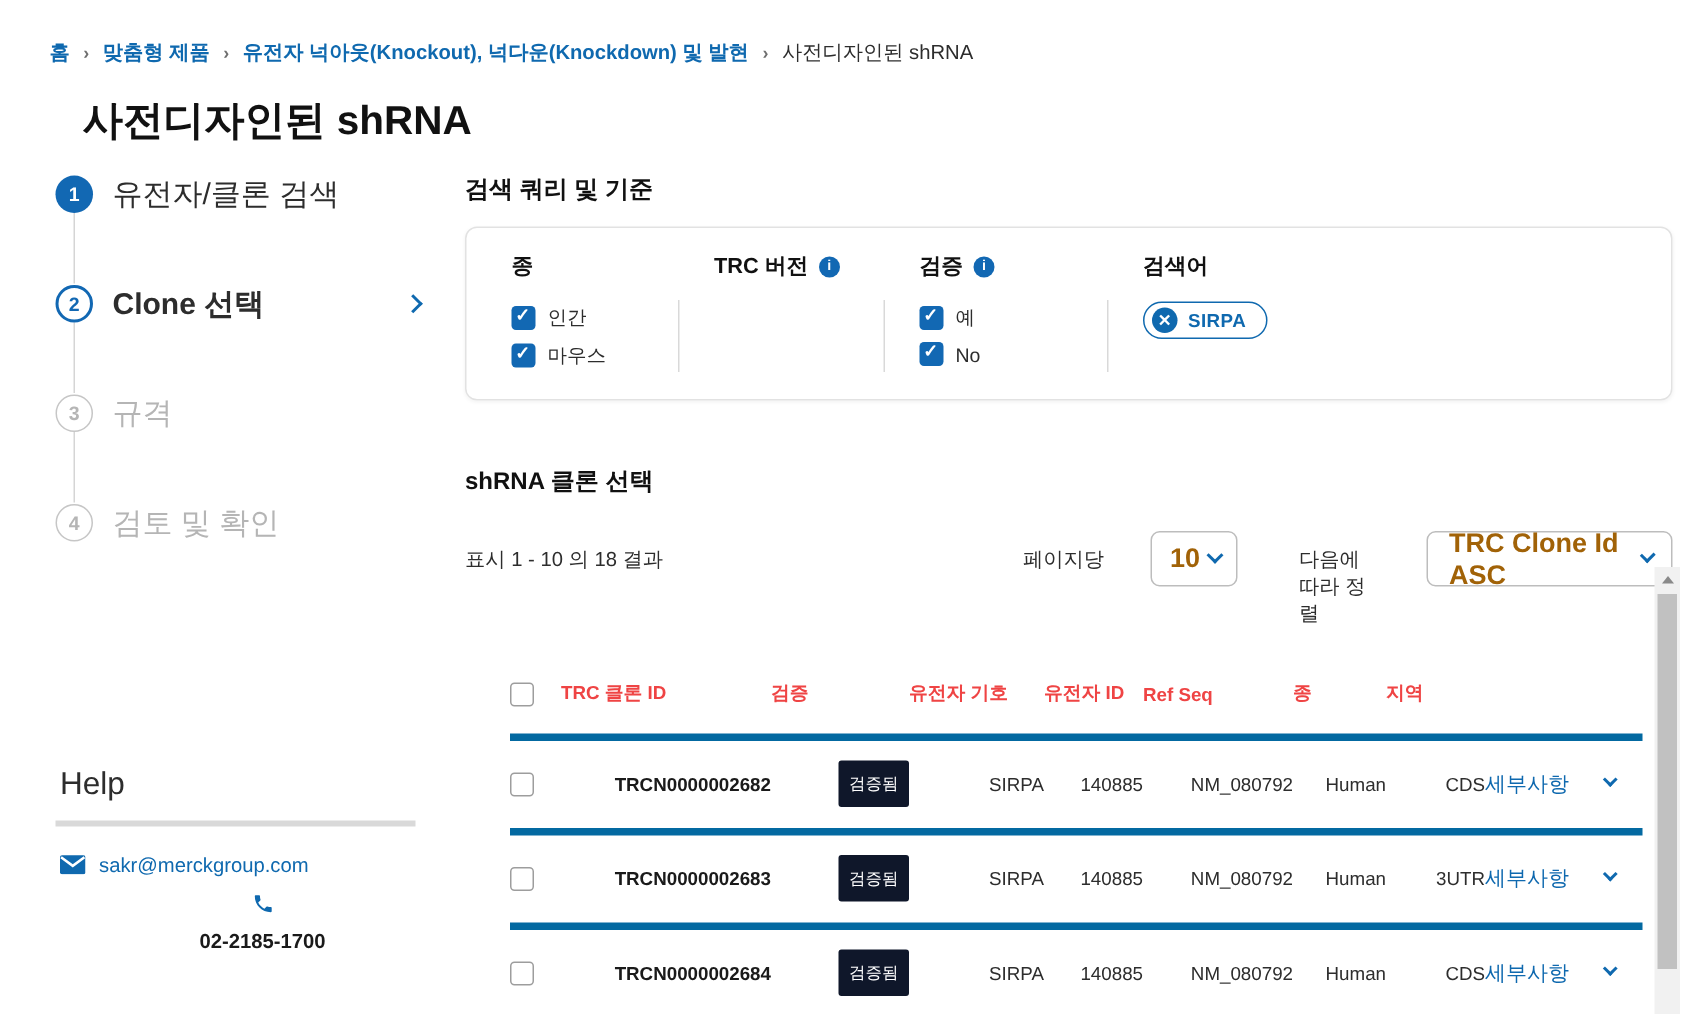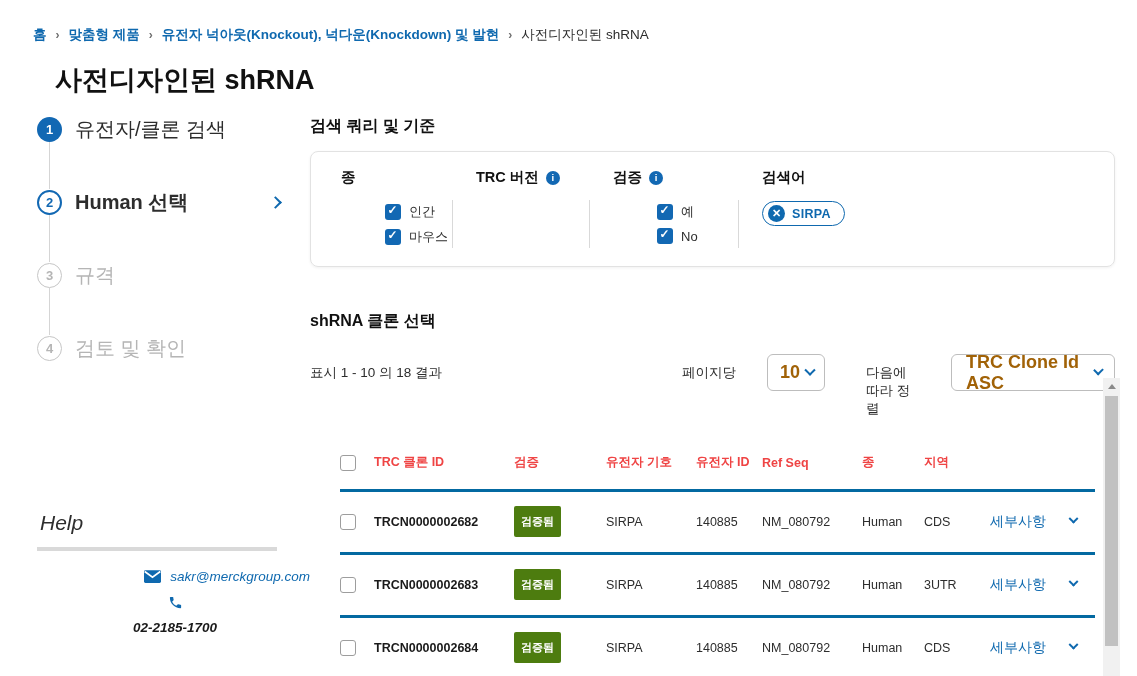--- a/index.html
+++ b/index.html
@@ -27,24 +27,24 @@
   .step.upcoming .step-circle { background:#fff; color:#b5b5b5; border:1.5px solid #c6c6c6; }
   .step-label { margin-left:13px; font-size:20px; color:#2d2d2d; }
   .step.active .step-label { font-weight:bold; }
   .step.upcoming .step-label { color:#b5b5b5; }
   .step-chev { margin-left:auto; margin-right:30px; width:9px; height:9px;
                border-right:2.5px solid #0f69af; border-bottom:2.5px solid #0f69af;
                transform:rotate(-45deg); }
   .connector { width:1px; height:47px; background:#d5d5d5; margin:0 0 0 12px; }
 
   
-  .help { margin-top:150px;font-style:italic; }
+  .help { margin-top:150px; }
   .help-title { font-size:21px; color:#2d2d2d; margin-left:3px; }
   .help-divider { width:240px; height:4px; background:#d9d9d9; margin-top:12px; }
-  .help-row { display:flex; align-items:center; gap:9px; margin-top:18px; margin-left:3px;justify-content:flex-end; }
+  .help-row { display:flex; align-items:center; gap:9px; margin-top:18px; margin-left:3px; }
   .help-row + .help-row { margin-top:10px;flex-direction:column; }
   .help-row svg { flex:0 0 17px; }
   .help-email { color:#0f69af; font-size:13.5px; text-decoration:none; cursor:pointer; }
   .help-phone { color:#1a1a1a; font-size:13.5px; font-weight:bold; }
 
   
   .section-title { font-size:16px; font-weight:bold; color:#111; }
   .criteria-box { margin-top:14px; width:805px; border:1px solid #e2e2e2; border-radius:8px;
                   box-shadow:0 1px 3px rgba(0,0,0,.06); display:flex; padding:14px 0 16px 0; }
   .crit-col { padding:2px 0 4px 24px; position:relative; }
@@ -52,21 +52,21 @@
   .crit-col.c2 { width:137px; }
   .crit-col.c3 { width:149px; }
   .crit-col.c4 { flex:1; }
   .crit-col + .crit-col::before { content:""; position:absolute; left:0; top:34px; bottom:2px;
                                   width:1px; background:#d9d9d9; }
   .crit-label { font-size:14.5px; font-weight:bold; color:#111; display:flex; align-items:center; gap:7px; }
   .info-icon { width:14px; height:14px; border-radius:50%; background:#1268b3; color:#fff;
                font-size:9.5px; font-weight:bold; display:inline-flex; align-items:center;
                justify-content:center; font-style:normal; cursor:pointer; }
   .crit-options { margin-top:16px; display:flex; flex-direction:column; gap:7px; }
-  .cb-row { display:flex; align-items:center; gap:8px; cursor:pointer;margin-left:44px; }
+  .cb-row { display:flex; align-items:center; gap:8px; cursor:pointer; }
   .cb { width:16px; height:16px; border-radius:3px; background:#1268b3; position:relative; flex:0 0 16px; }
   .cb::after { content:"✓"; color:#fff; font-size:12px; font-weight:bold; position:absolute;
                left:2.5px; top:-1px; }
   .cb-label { font-size:13px; color:#2d2d2d; }
   .chip { display:inline-flex; align-items:center; gap:7px; border:1.5px solid #0f69af;
           border-radius:15px; padding:3px 13px 3px 5px; margin-top:14px; cursor:pointer; }
   .chip-x { width:17px; height:17px; border-radius:50%; background:#0f69af; color:#fff;
             display:flex; align-items:center; justify-content:center; font-size:11px; font-weight:bold; }
   .chip-label { color:#0f69af; font-size:12.5px; font-weight:bold; letter-spacing:.3px; }
 
@@ -84,26 +84,26 @@
   .select .chev-down { margin-left:auto; }
   .chev-down { width:8px; height:8px; border-right:2px solid #0f69af; border-bottom:2px solid #0f69af;
                transform:rotate(45deg) translate(-2px,-2px); }
   .sort-label { width:52px; margin-left:18px; line-height:1.35; }
 
   
   .table-wrap { margin-top:18px; width:755px; margin-left:30px; }
   .t-row { display:grid; grid-template-columns:34px 140px 92px 90px 66px 100px 62px 66px 1fr;
            align-items:center; }
   .t-head { height:52px; font-size:12.5px; font-weight:bold; color:#ef4444; }
-  .t-body-row { height:63px; border-top:3px solid #0369a1; font-size:12.5px; color:#2d2d2d; }
+  .t-body-row { height:63px; border-top:5px solid #0369a1; font-size:12.5px; color:#2d2d2d;text-align:right; }
   .t-body-row:first-of-type { border-top:none; margin-top:10px; }
   .cb-empty { width:16px; height:16px; border:1.5px solid #9d9d9d; border-radius:3px;
               background:#fff; cursor:pointer; }
   .clone-id { font-weight:bold; color:#1a1a1a; }
-  .badge { display:inline-block; background:#4d7c0f; color:#fff; font-size:11px; font-weight:bold;
+  .badge { display:inline-block; background:#0f172a; color:#fff; font-size:11px; font-weight:normal;
            padding:8px 7px; border-radius:2px; }
   .details-link { color:#0f69af; font-size:14px; display:flex; align-items:center; gap:24px;
                   cursor:pointer; }
   .details-link .chev-down { width:7px; height:7px; }
 
   
   .scrollbar { position:absolute; left:1103px; top:378px; width:17px; height:298px; background:#f1f1f1; }
   .scroll-up { height:16px; display:flex; align-items:center; justify-content:center; cursor:pointer; }
   .scroll-up-arrow { width:0; height:0; border-left:4px solid transparent; border-right:4px solid transparent;
                      border-bottom:5px solid #8a8a8a; }
@@ -130,21 +130,21 @@
   <aside class="sidebar">
 
     <div class="step complete">
       <span class="step-circle">1</span>
       <span class="step-label">유전자/클론 검색</span>
     </div>
     <div class="connector"></div>
 
     <div class="step active">
       <span class="step-circle">2</span>
-      <span class="step-label">Human 선택</span>
+      <span class="step-label">Clone 선택</span>
       <span class="step-chev"></span>
     </div>
     <div class="connector"></div>
 
     <div class="step upcoming">
       <span class="step-circle">3</span>
       <span class="step-label">규격</span>
     </div>
     <div class="connector"></div>
 

